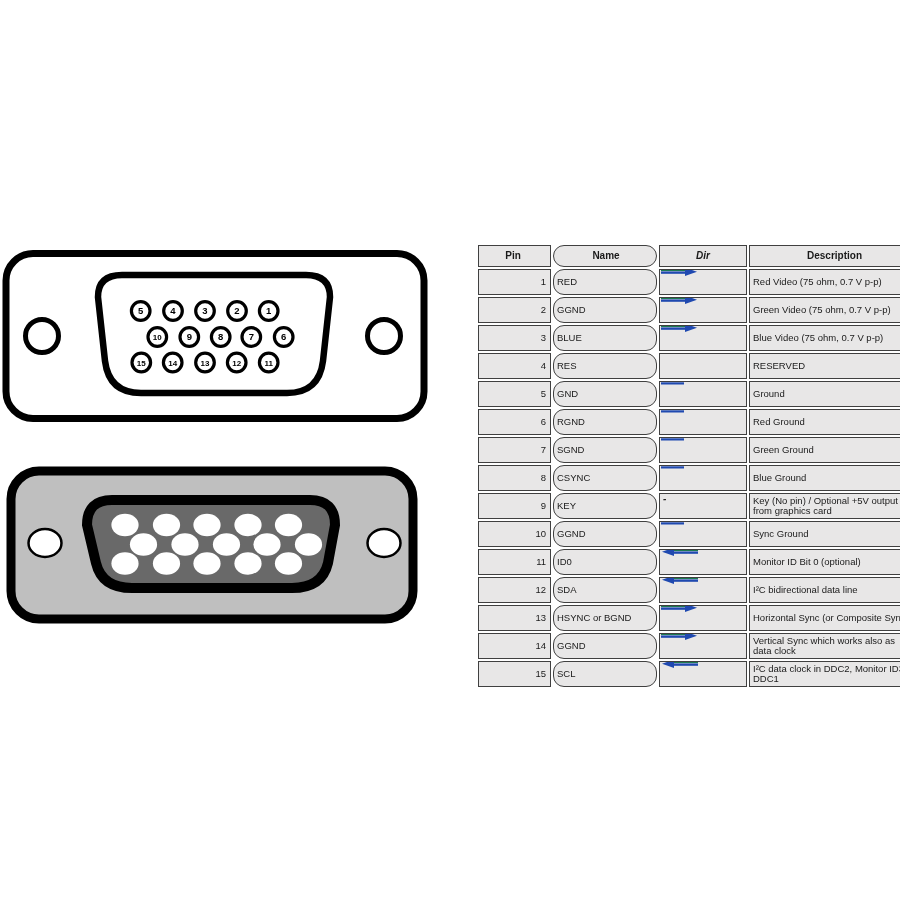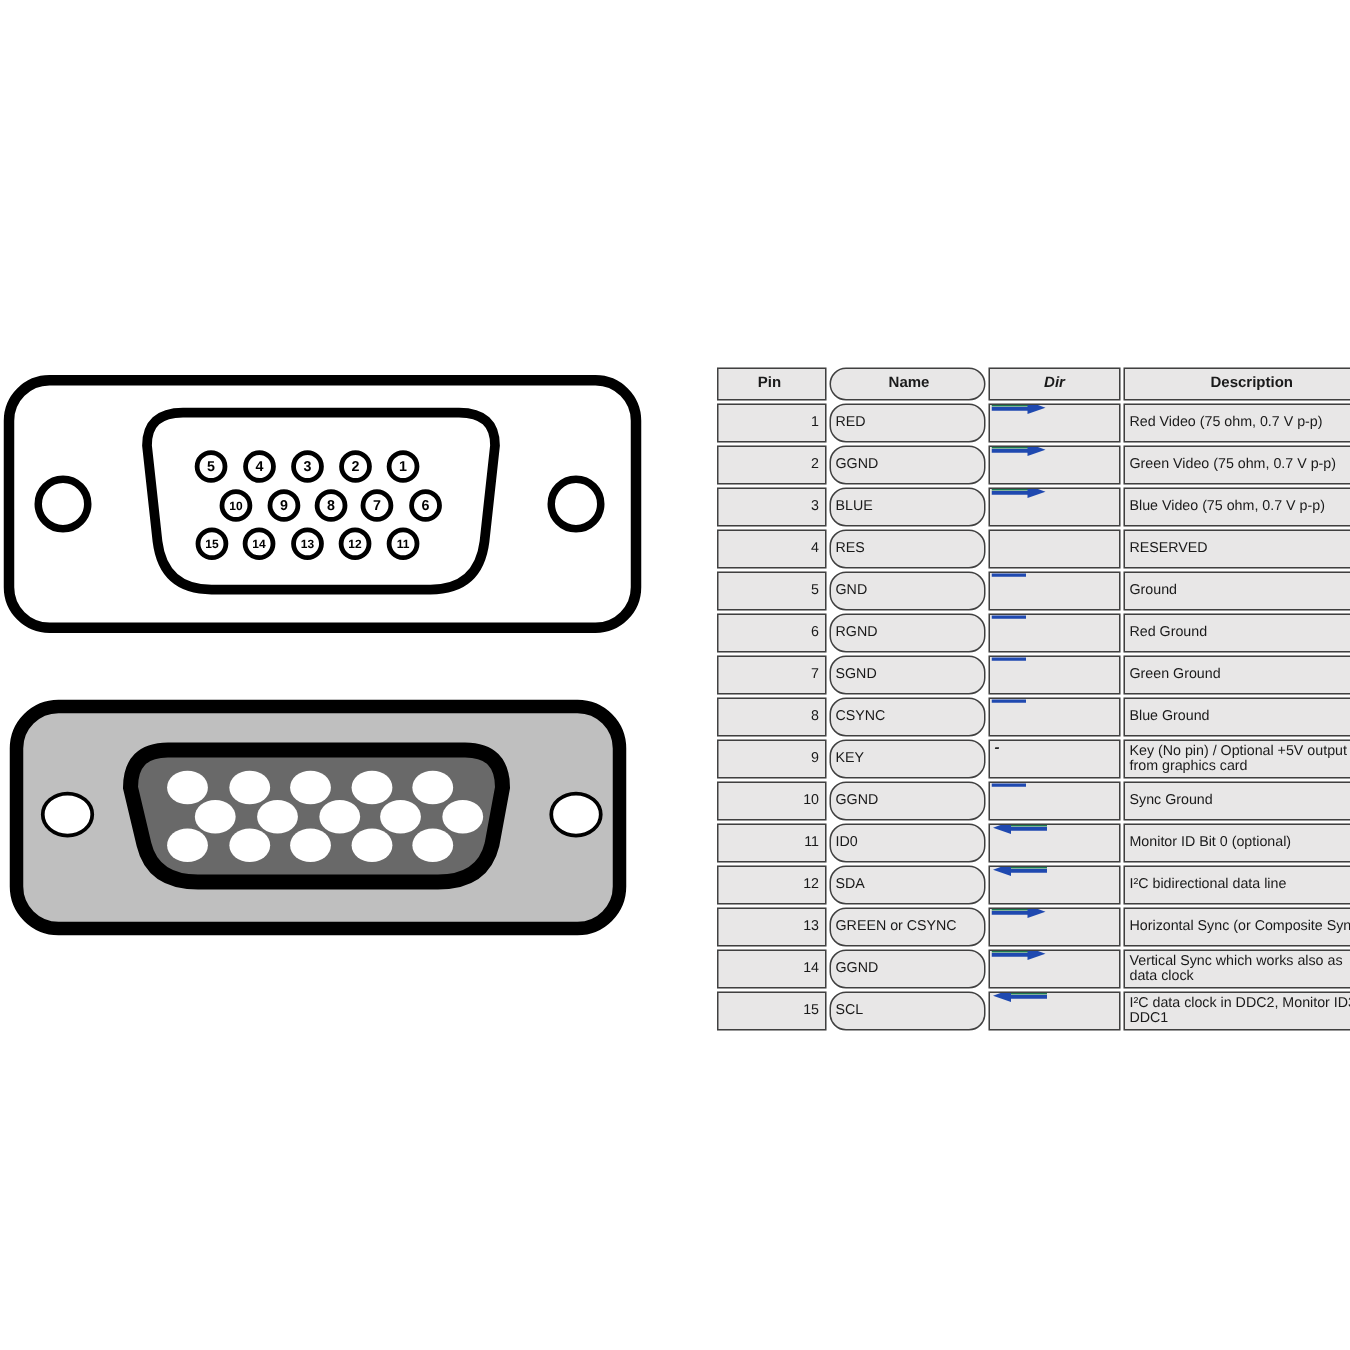--- a/index.html
+++ b/index.html
@@ -225,21 +225,21 @@
             <svg class="dir-ic" width="37" height="10" viewBox="0 0 37 10">
               <line x1="12" y1="3" x2="37" y2="3" stroke="#1C7A52" stroke-width="2"></line>
               <line x1="12" y1="5.6" x2="37" y2="5.6" stroke="#1F49B0" stroke-width="2.4"></line>
               <polygon points="13,0.5 1,4.8 13,9" fill="#1F49B0"></polygon>
             </svg>
           </td>
           <td class="c-desc">I²C bidirectional data line</td>
         </tr>
         <tr>
           <td class="c-pin">13</td>
-          <td class="c-name">GREEN or CSYNC</td>
+          <td class="c-name">HSYNC or BGND</td>
           <td class="c-dir">
             <svg class="dir-ic" width="37" height="10" viewBox="0 0 37 10">
               <line x1="0" y1="3" x2="25" y2="3" stroke="#1C7A52" stroke-width="2"></line>
               <line x1="0" y1="5.6" x2="25" y2="5.6" stroke="#1F49B0" stroke-width="2.4"></line>
               <polygon points="24,0.5 36,4.8 24,9" fill="#1F49B0"></polygon>
             </svg>
           </td>
           <td class="c-desc">Horizontal Sync (or Composite Sync)</td>
         </tr>
         <tr>

